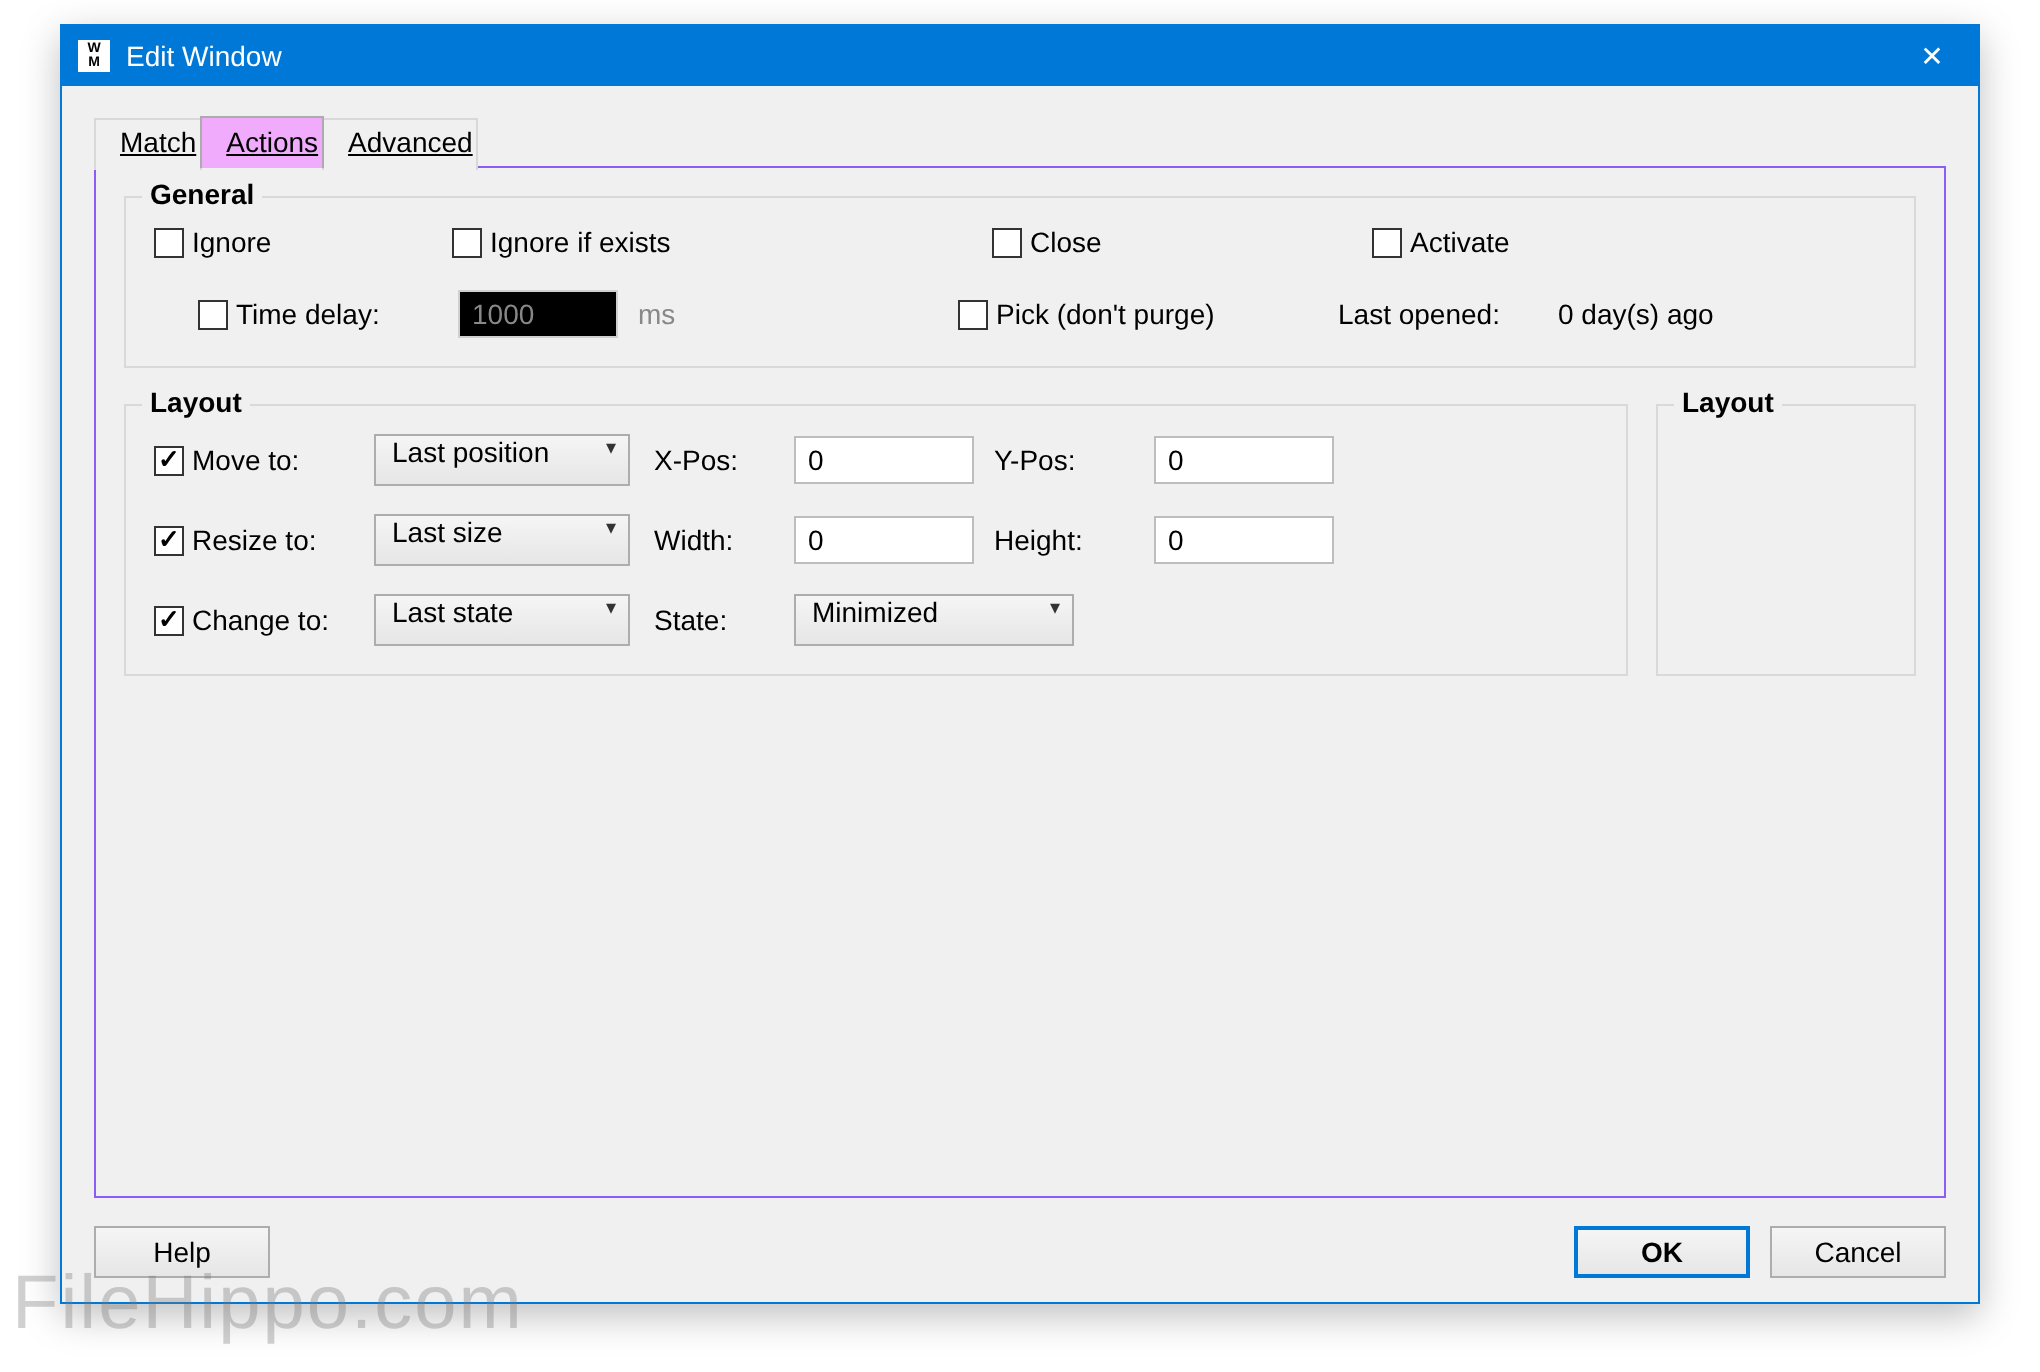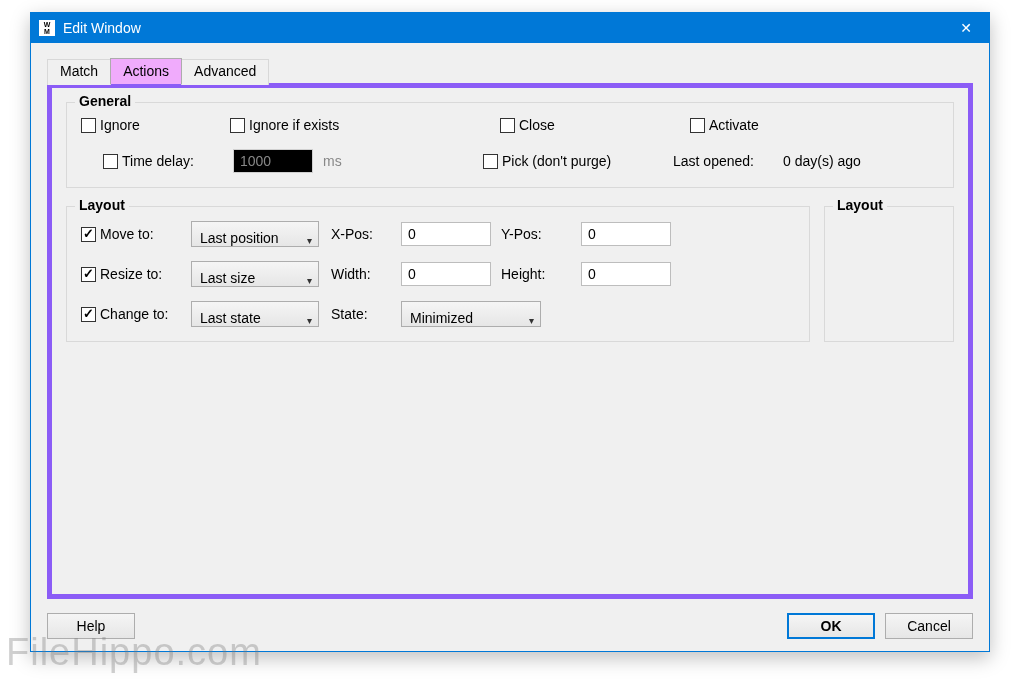--- a/index.html
+++ b/index.html
@@ -53,29 +53,30 @@
   height: calc(100% - 30px);
   display: flex;
   flex-direction: column;
 }
 .tabstrip {
   display: flex;
   position: relative;
   z-index: 2;
 }
 .tab {
-  padding: 4px 12px 5px 12px;
+  padding: 4px 2px 5px 12px;
   border: 1px solid #acacac;
   border-bottom: none;
   background: #f0f0f0;
   margin-right: -1px;
   position: relative;
   top: 1px;
   color: #000;
   font-size: 14px;
+  text-decoration: underline;
 }
 .tab.inactive { background: #f0f0f0; border-color: #d8d8d8; top: 2px; padding-top:3px; padding-bottom:4px;}
 .tab.active { background: #f0abfc; border-color: #acacac; z-index: 3; }
 .tabpanel {
   border: 1px solid #acacac;
   background: #fff;
   flex: 1;
   padding: 14px 14px 14px 14px;
   position: relative;
   display: flex;
@@ -132,21 +133,21 @@
   padding: 0 6px;
   font-size: 14px;
   font-family: inherit;
 }
 .txtinput.disabled { background: #000000; color: #888; border-color:#d0d0d0;}
 .select {
   height: 26px;
   border: 1px solid #adadad;
   background: linear-gradient(#f5f5f5,#e6e6e6);
   display: inline-flex;
-  align-items: flex-end;
+  align-items: flex-start;
   justify-content: space-between;
   padding: 0 6px 0 8px;
   font-size: 14px;
   width: 128px;
   gap: 12px;
 }
 .select .chev { font-size: 10px; color:#333; margin-left:6px;}
 .btn {
   height: 25px;
   min-width: 70px;
@@ -200,21 +201,21 @@
   </div>
 
   <div class="client">
 
     <div class="tabstrip">
       <div class="tab inactive">Match</div>
       <div class="tab active">Actions</div>
       <div class="tab inactive">Advanced</div>
     </div>
 
-    <div class="tabpanel" style="background:#f0f0f0; border:5px solid #8b5cf6;">
+    <div class="tabpanel" style="background:#f0f0f0; border:1px solid #8b5cf6;">
 
       <div class="group general">
         <div class="legend">General</div>
 
         <div class="row">
           <div class="chk" style="width:149px">
             <span class="box"></span>
             <span>Ignore</span>
           </div>
           <div class="chk" style="width:270px">

